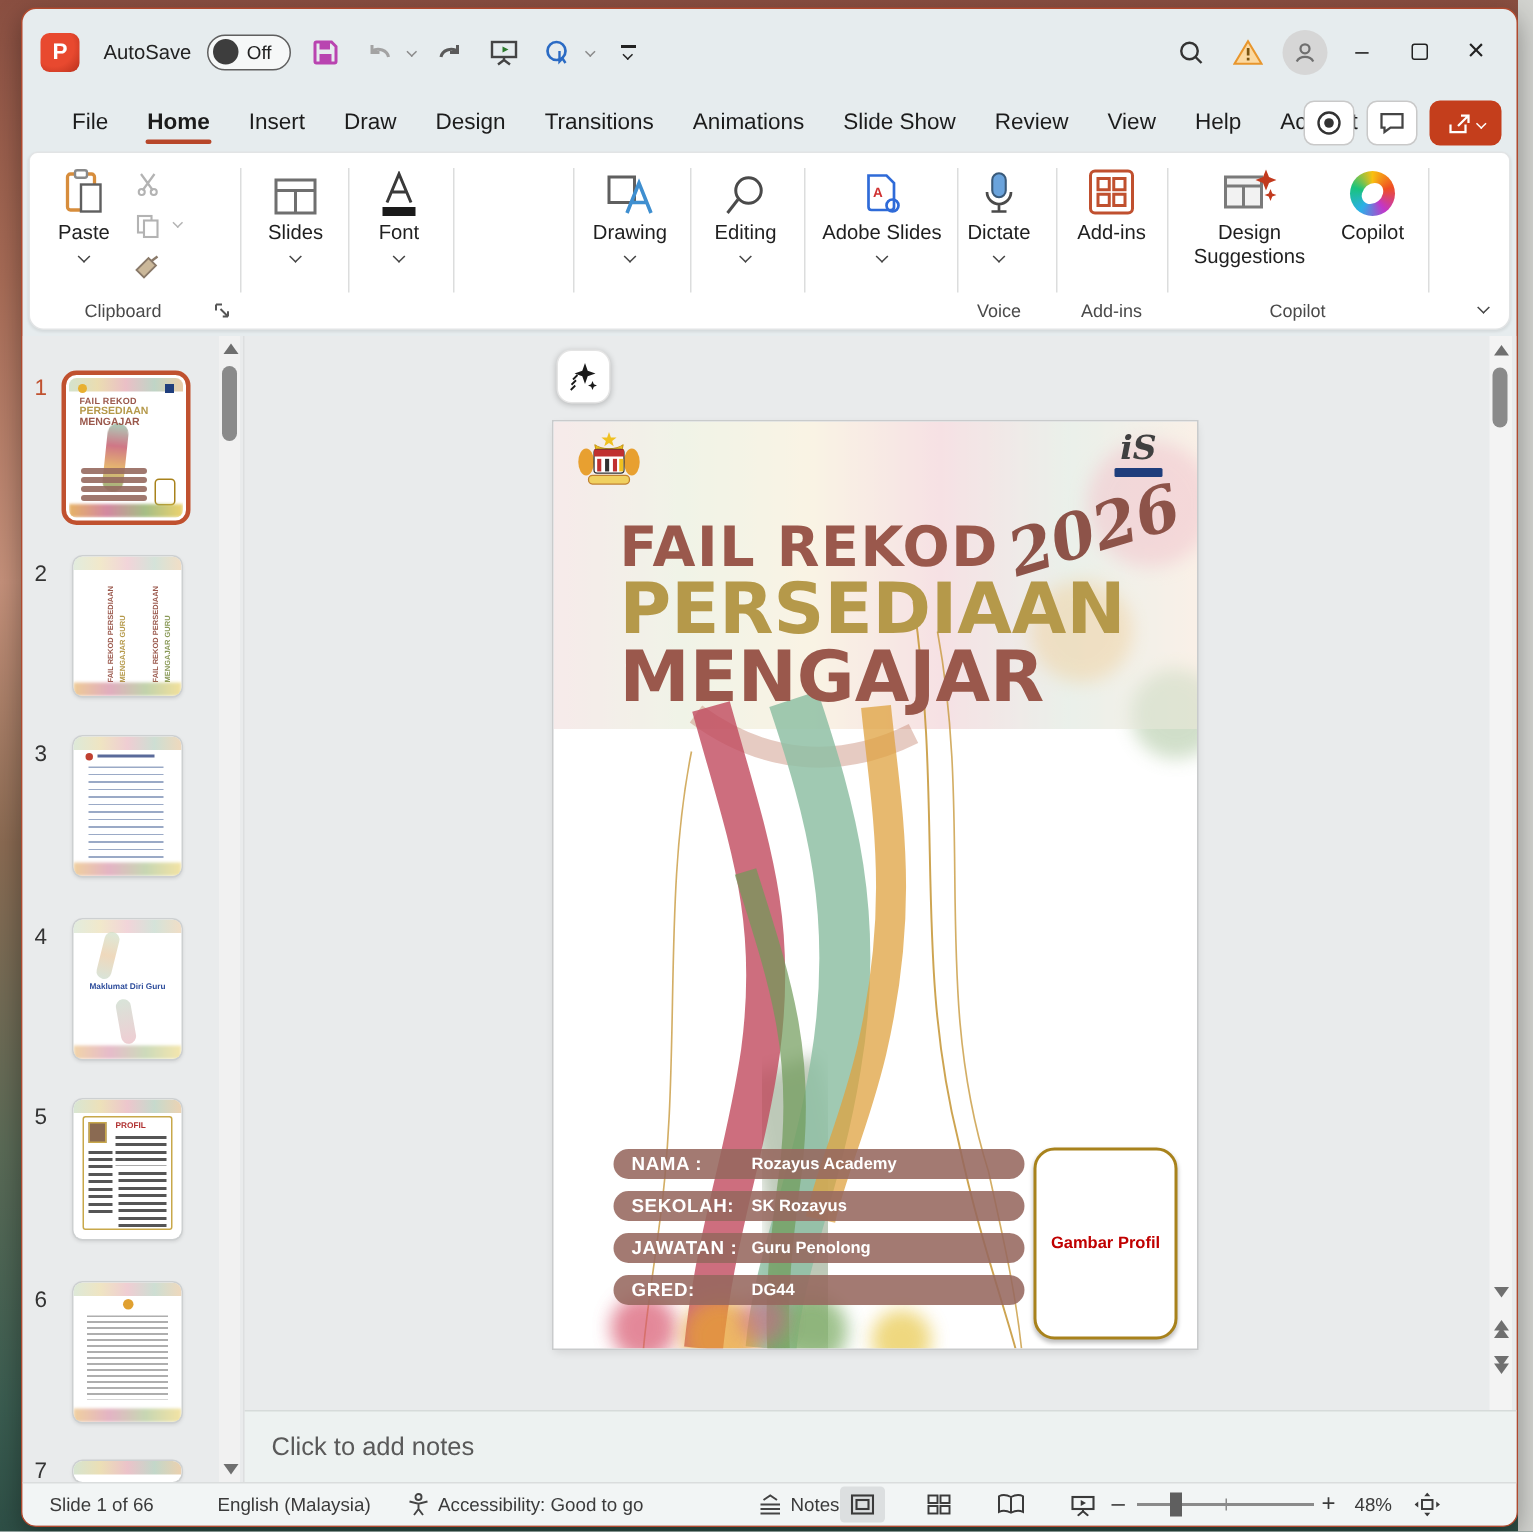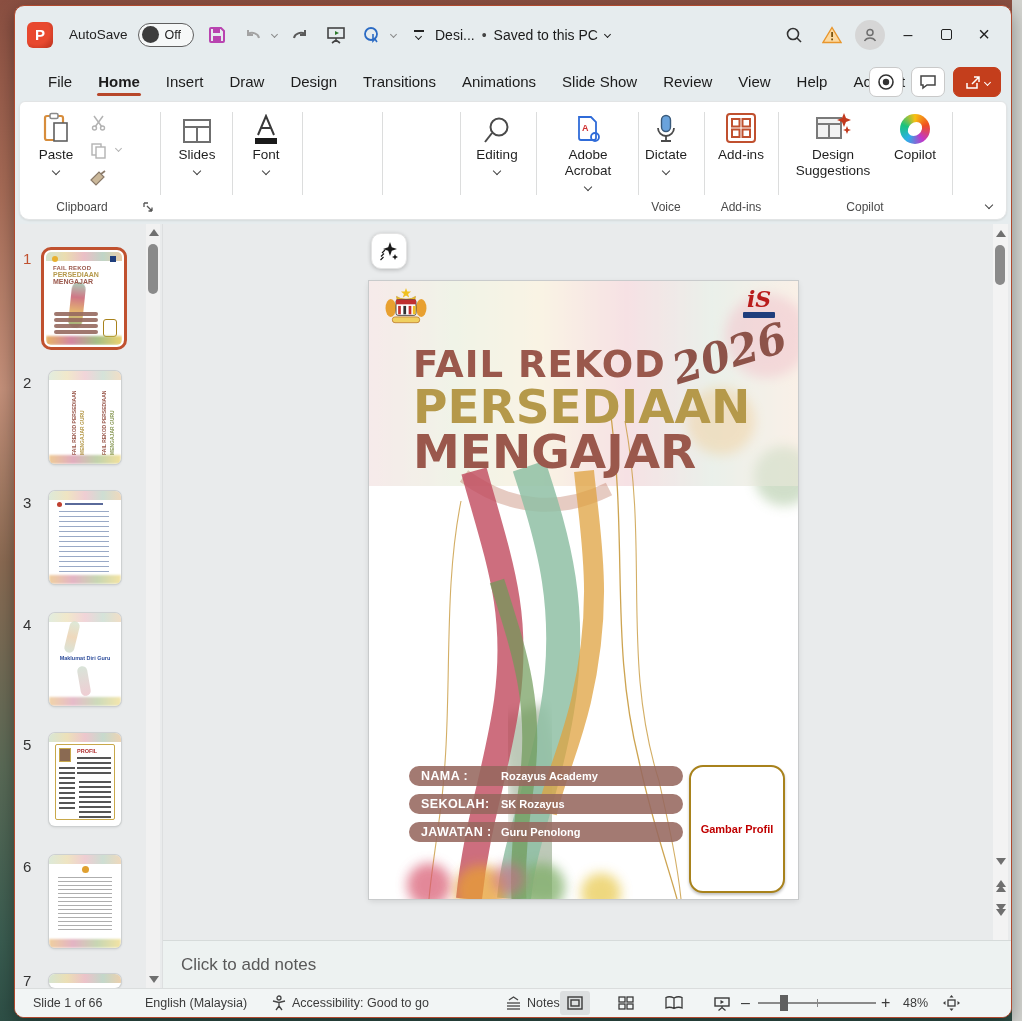--- a/index.html
+++ b/index.html
@@ -79,21 +79,21 @@
   .maincol { flex:1; display:flex; flex-direction:column; min-width:0; }
   .canvasarea { flex:1; position:relative; }
   .designer-btn { position:absolute; left:208px; top:9px; width:36px; height:36px; border-radius:10px; background:#fff; border:1px solid #e4e4e4; box-shadow:0 1px 4px rgba(0,0,0,.22); display:flex; align-items:center; justify-content:center; }
   .mscroll { position:absolute; right:3px; top:0; bottom:0; width:15px; background:#f3f3f3; }
 
   
   .slide { position:absolute; left:206px; top:57px; width:429px; height:618px; background:#fff; box-shadow:0 0 0 1px #c9cbcc,0 2px 6px rgba(0,0,0,.12); overflow:hidden; }
   .collage { position:absolute; inset:0; }
   .crest { position:absolute; left:16px; top:6px; width:42px; height:42px; }
   .slogo { position:absolute; right:22px; top:6px; width:34px; height:38px; text-align:center; }
-  .slogo .it { font-family:"DejaVu Serif", serif; font-style:italic; font-weight:bold; font-size:22px; color:#b91c1c; line-height:24px; }
+  .slogo .it { font-family:"DejaVu Serif", serif; font-style:italic; font-weight:bold; font-size:22px; color:#404040; line-height:24px; }
   .slogo .banner { width:32px; height:6px; background:#1f3e7c; border-radius:1px; margin:1px auto 0; }
   .stitle { position:absolute; left:44px; top:64px; }
   .st1 { font-family:"DejaVu Sans", sans-serif; font-size:37px; font-weight:bold; color:#9a584c; letter-spacing:1px; line-height:40px; }
   .st2 { font-family:"DejaVu Sans", sans-serif; font-size:47px; font-weight:bold; color:#b5994a; letter-spacing:0; line-height:44px; }
   .st3 { font-family:"DejaVu Sans", sans-serif; font-size:47px; font-weight:bold; color:#9a584c; line-height:46px; }
   .syear { position:absolute; left:258px; top:-16px; font-family:"DejaVu Serif", serif; font-style:italic; font-weight:bold; font-size:42px; color:#8d5349; transform:rotate(-17deg); }
   .pill { position:absolute; left:40px; width:274px; height:20px; border-radius:10px; background:rgba(150,104,94,.88); display:flex; align-items:center; color:#fff; padding-left:12px; }
   .plabel { font-size:12.5px; font-weight:bold; letter-spacing:.4px; min-width:80px; }
   .pvalue { font-size:11px; font-weight:bold; }
   .profilebox { position:absolute; left:320px; top:484px; width:96px; height:128px; background:#fff; border:2.5px solid #a8821c; border-radius:14px; box-shadow:0 2px 3px rgba(0,0,0,.25); display:flex; align-items:center; justify-content:center; }
@@ -155,26 +155,20 @@
             <path d="M11 9 L11 16 L13 14 L15 17" fill="none" stroke="#2b6bc4" stroke-width="1.6"></path>
           </svg>
       </button>
         <span class="chev sm tinychev"></span>
       <button class="qbtn">
         <span style="display:flex;flex-direction:column;align-items:center;">
             <span class="qat-line"></span>
             <span class="chev sm" style="color:#222"></span>
           </span>
       </button>
-    </div>
-    <div class="tb-title">
-      <span>Desi...</span>
-      <span class="dot">•</span>
-      <span>Saved to this PC</span>
-      <span class="chev sm" style="color:#222"></span>
     </div>
     <div class="tb-right">
       <button class="wbtn">
         <svg width="18" height="18" viewBox="0 0 18 18">
             <circle cx="8" cy="8" r="5.5" fill="none" stroke="#333" stroke-width="1.6"></circle>
             <path d="M12 12 L16 16" stroke="#333" stroke-width="1.6"></path>
           </svg>
       </button>
       <button class="wbtn">
         <svg width="20" height="18" viewBox="0 0 20 18">
@@ -297,20 +291,30 @@
               <rect x="3" y="24" width="22" height="6" fill="#1a1a1a"></rect>
             </svg>
         </span>
         <span class="rlabel">Font</span>
         <span class="chev rchev"></span>
       </button>
       <div class="rdiv" style="left:282px"></div>
 
       <div class="rdiv" style="left:362px"></div>
 
+      <button class="rbtn" style="left:368px;width:64px">
+        <span class="ric">
+          <svg width="32" height="28" viewBox="0 0 32 28">
+              <rect x="2" y="2" width="17" height="17" fill="none" stroke="#5f5f5f" stroke-width="2"></rect>
+              <path d="M14 26 L22 6 L30 26 M17 19 H27" fill="none" stroke="#3f8fd0" stroke-width="2.4"></path>
+            </svg>
+        </span>
+        <span class="rlabel">Drawing</span>
+        <span class="chev rchev"></span>
+      </button>
       <div class="rdiv" style="left:440px"></div>
 
       <button class="rbtn" style="left:446px;width:62px">
         <span class="ric">
           <svg width="28" height="28" viewBox="0 0 28 28">
               <circle cx="16" cy="11" r="8.5" fill="none" stroke="#4a4a4a" stroke-width="2"></circle>
               <path d="M9 17 L2 26" stroke="#4a4a4a" stroke-width="2"></path>
             </svg>
         </span>
         <span class="rlabel">Editing</span>
@@ -319,21 +323,21 @@
       <div class="rdiv" style="left:516px"></div>
 
       <button class="rbtn" style="left:524px;width:88px">
         <span class="ric">
           <svg width="28" height="30" viewBox="0 0 28 30">
               <path d="M5 3 H17 L22 8 V24 Q22 26 20 26 H7 Q5 26 5 24 Z" fill="none" stroke="#2f6bd8" stroke-width="1.8"></path>
               <text x="8" y="17" font-size="9" fill="#d03030" font-weight="bold">A</text>
               <circle cx="21" cy="23" r="4" fill="none" stroke="#2f6bd8" stroke-width="1.8"></circle>
             </svg>
         </span>
-        <span class="rlabel" style="width:88px">Adobe Acrobat</span>
+        <span class="rlabel" style="width:88px">Adobe Slides</span>
         <span class="chev rchev"></span>
       </button>
       <div class="rdiv" style="left:618px"></div>
 
       <button class="rbtn" style="left:614px;width:64px">
         <span class="ric">
           <svg width="22" height="30" viewBox="0 0 22 30">
               <rect x="6.5" y="1.5" width="9" height="16" rx="4.5" fill="#6aa3dc" stroke="#3a5a7a" stroke-width="1.4"></rect>
               <path d="M3 14 A8 8 0 0 0 19 14" fill="none" stroke="#4a4a4a" stroke-width="1.8"></path>
               <line x1="11" y1="22" x2="11" y2="27" stroke="#4a4a4a" stroke-width="1.8"></line>
@@ -553,20 +557,24 @@
             <span class="plabel">SEKOLAH:</span>
             <span class="pvalue">SK Rozayus</span>
           </div>
           <div class="pill" style="top:485px">
             <span class="plabel">NAMA :</span>
             <span class="pvalue">Rozayus Academy</span>
           </div>
           <div class="pill" style="top:541px">
             <span class="plabel">JAWATAN :</span>
             <span class="pvalue">Guru Penolong</span>
+          </div>
+          <div class="pill" style="top:569px">
+            <span class="plabel">GRED:</span>
+            <span class="pvalue">DG44</span>
           </div>
 
           <div class="profilebox">
             <span>Gambar Profil</span>
           </div>
         </div>
 
         <div class="mscroll">
           <button class="sbtn" style="top:6px">
               <span class="arrow-up"></span>

